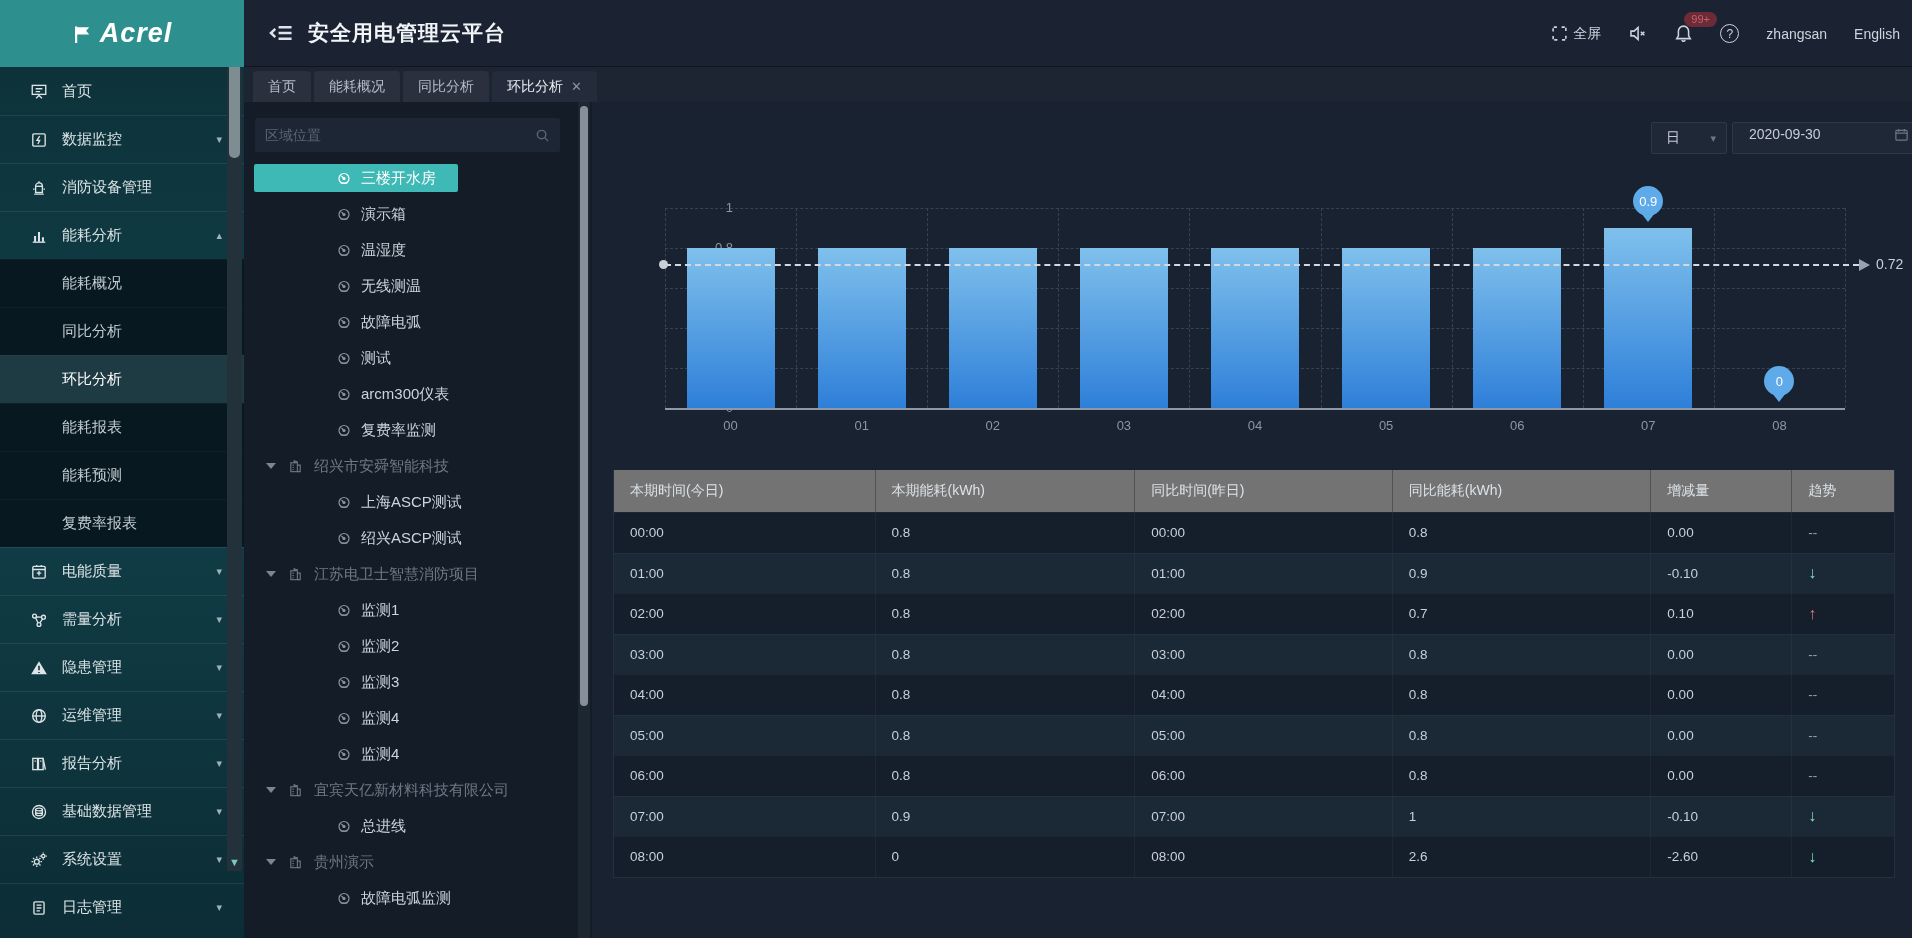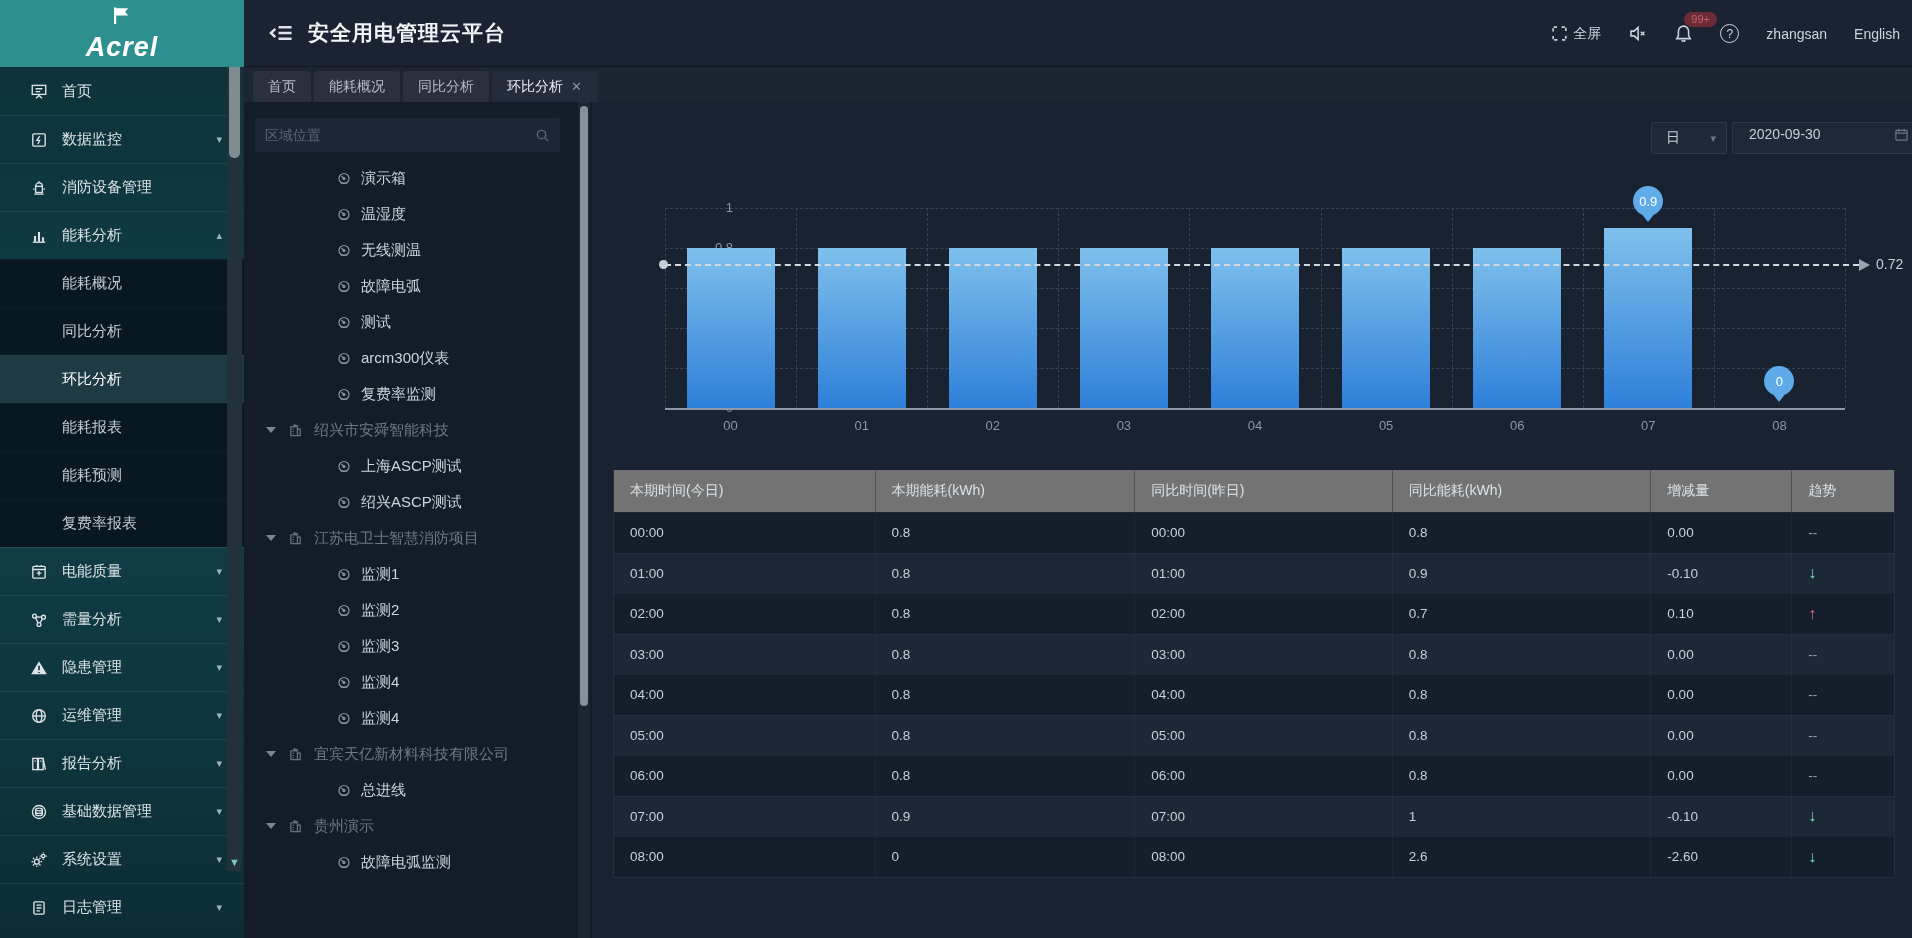--- a/index.html
+++ b/index.html
@@ -3,21 +3,21 @@
 <meta charset="utf-8">
 <style>
   * { margin:0; padding:0; box-sizing:border-box; }
   html,body { width:1912px; height:938px; overflow:hidden; background:#192231;
     font-family:"Liberation Sans", sans-serif; }
 
   
   #header { position:absolute; left:0; top:0; width:1912px; height:67px;
     background:#1b2333; border-bottom:1px solid #10151f; z-index:30; }
   #logo-block { position:absolute; left:0; top:0; width:244px; height:67px;
-    background:#2e8f8f; display:flex; align-items:center; justify-content:center; gap:6px;flex-direction:column; }
+    background:#2e8f8f; display:flex; align-items:center; justify-content:center; gap:6px; }
   #logo-text { color:#fff; font-size:27px; font-weight:bold; font-style:italic; letter-spacing:1px; }
   #collapse-btn { position:absolute; left:268px; top:20px; width:26px; height:26px; cursor:pointer; }
   #page-title { position:absolute; left:308px; top:19px; color:#f2f5f8; font-size:21px; font-weight:bold; letter-spacing:1px; }
   #header-right { position:absolute; right:12px; top:0; height:67px; display:flex; align-items:center; gap:27px; color:#cdd4dd; font-size:14px; }
   .hdr-item { display:flex; align-items:center; gap:5px; cursor:pointer; position:relative; }
   .badge { position:absolute; top:-12px; left:10px; background:#6d2b37; color:#c2606c;
     font-size:11px; padding:2px 7px; border-radius:9px; line-height:1; }
   .help-circle { width:19px; height:19px; border:1.5px solid #cdd4dd; border-radius:50%;
     display:flex; align-items:center; justify-content:center; font-size:12px; }
 
@@ -339,20 +339,31 @@
   <div id="tree-search">
     <input type="text" placeholder="区域位置" style="">
     <span>
       <svg width="15" height="15" viewBox="0 0 16 16" fill="none" stroke="#5a6571" stroke-width="1.5">
         <circle cx="7" cy="7" r="4.5"></circle>
           <path d="M10.5 10.5 L14 14"></path>
       </svg>
     </span>
   </div>
   <div id="tree-list">
+      <div class="tree-row child selected">
+        <span class="hl"></span>
+      <span class="c-icon">
+          <svg width="16" height="16" viewBox="0 0 16 16" fill="none" stroke="#ffffff" stroke-width="1.2">
+            <circle cx="8" cy="8.5" r="5"></circle>
+            <circle cx="8" cy="8.5" r="1" fill="#ffffff"></circle>
+            <path d="M8 8.5 L5.5 6 M4.5 13 h7"></path>
+          </svg>
+        </span>
+      <span class="c-label">三楼开水房</span>
+      </div>
       <div class="tree-row child">
       <span class="c-icon">
           <svg width="16" height="16" viewBox="0 0 16 16" fill="none" stroke="#8b95a1" stroke-width="1.2">
             <circle cx="8" cy="8.5" r="5"></circle>
             <circle cx="8" cy="8.5" r="1" fill="#8b95a1"></circle>
             <path d="M8 8.5 L5.5 6 M4.5 13 h7"></path>
           </svg>
         </span>
       <span class="c-label">演示箱</span>
       </div>

